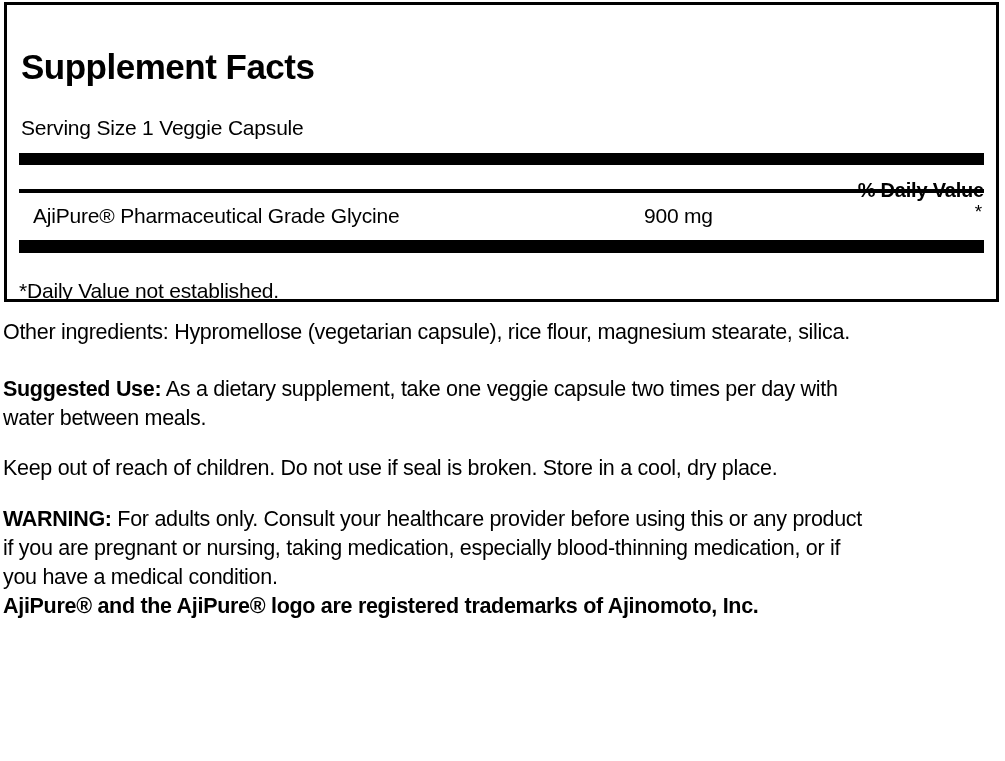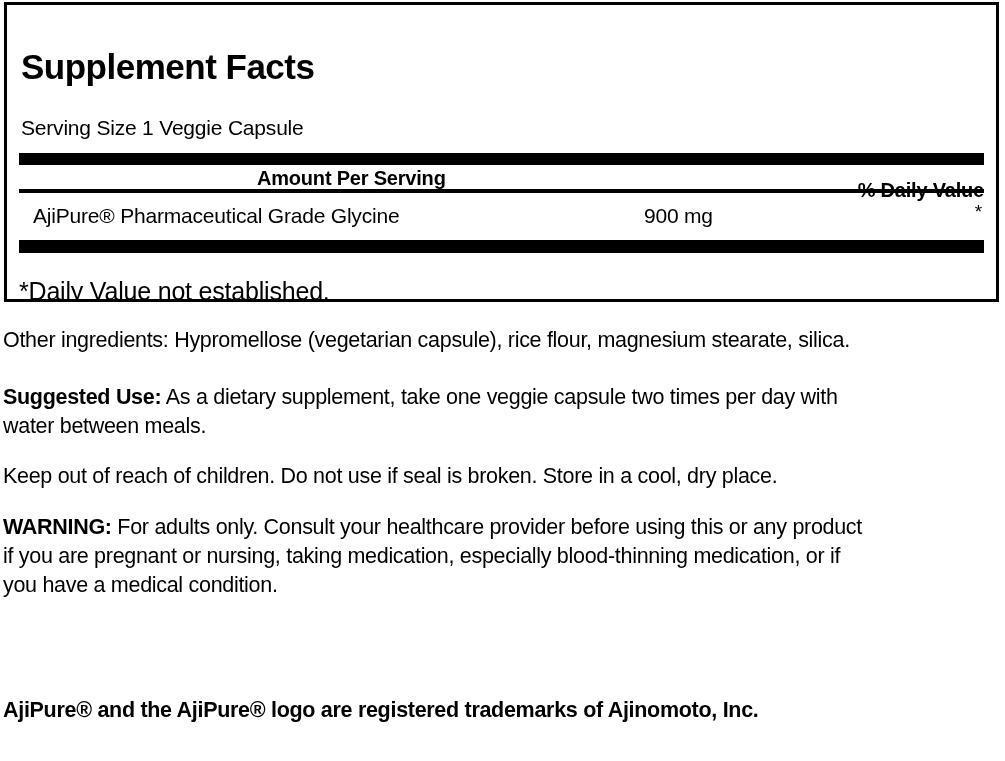--- a/index.html
+++ b/index.html
@@ -70,58 +70,56 @@
     height: 47px;
     font-size: 21px;
     line-height: 24px;
     letter-spacing: -0.2px;
   }
   .row-name { position: absolute; left: 14px;   top: 11px; }
   .row-amt  { position: absolute; left: 625px; top: 11px; }
   .row-dv   { position: absolute; right: 2px;  top: 7px; font-size: 19px; }
   .footnote {
     margin: 25px 0 0 0;
-    font-size: 25px;
+    font-size: 21px;
     line-height: 26px;
     letter-spacing: -0.2px;
   }
 
   
   .para {
     margin: 0 0 0 3px;
     width: 1000px;
     font-size: 21.5px;
     line-height: 29px;
     letter-spacing: -0.3px;
     white-space: pre-line;
   }
   .para b { letter-spacing: -0.3px; }
-  .para-other     { margin-top: 24px; }
+  .para-other     { margin-top: 16px; }
   .para-suggested { margin-top: 28px; }
   .para-warning   { margin-top: 22px; }
   .para-storage   { margin-top: 21px; }
   .para-trademark {
-    margin-top: 96px;
     font-weight: bold;
   }
 </style>
 </head>
 <body>
 
 <div class="label-root">
 
   <div class="facts-panel">
     <div class="panel-inner">
       <div class="panel-title">Supplement Facts</div>
       <div class="serving-size">Serving Size 1 Veggie Capsule</div>
 
       <div class="bar-thick-top"></div>
 
       <div class="table-header-row">
-        <span class="hdr-amount">Amount Per Serving</span>
         <span class="hdr-dv">% Daily Value</span>
       </div>
 
       <div class="table-row">
         <span class="row-name">AjiPure® Pharmaceutical Grade Glycine</span>
         <span class="row-amt">900 mg</span>
         <span class="row-dv">*</span>
       </div>
 
       <div class="bar-thick-bottom"></div>

